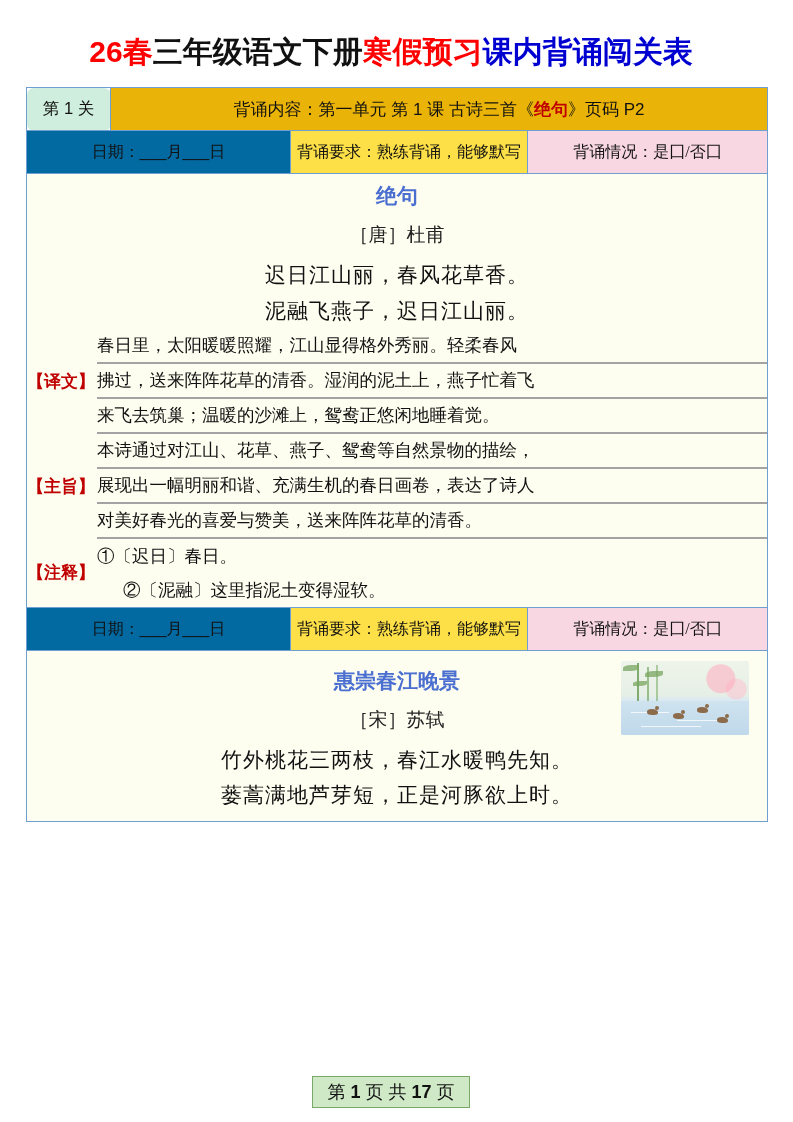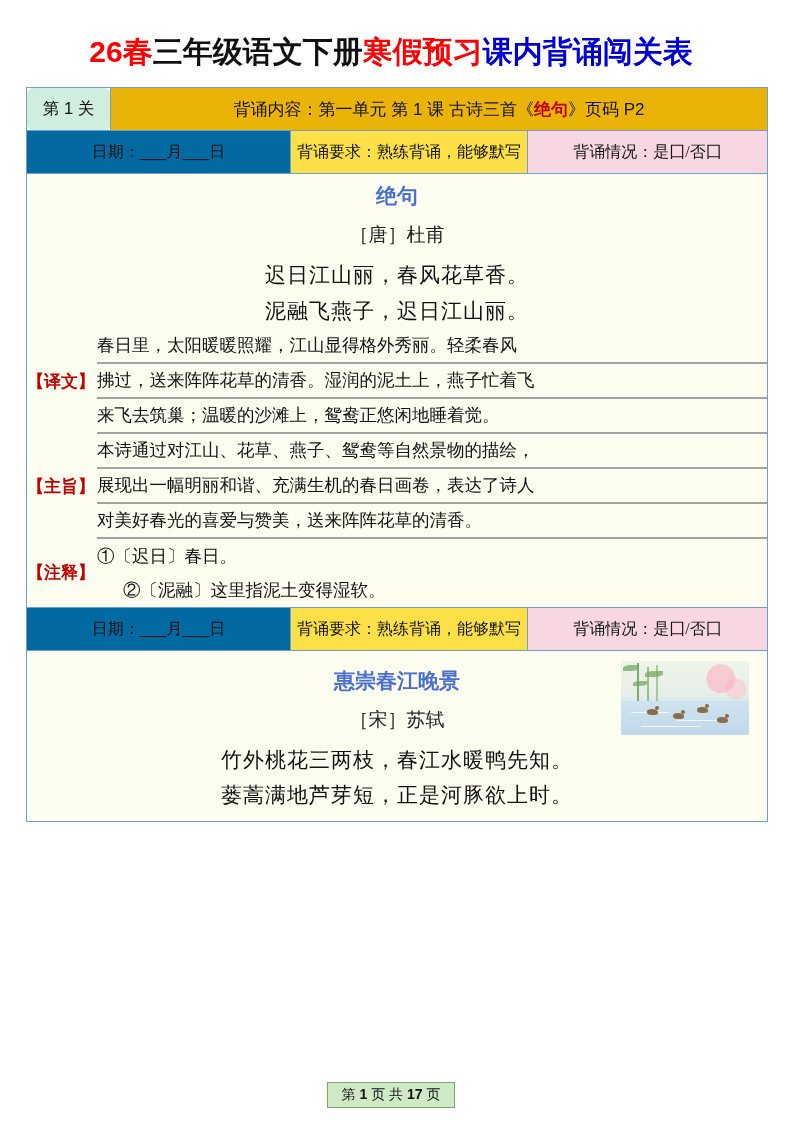--- a/index.html
+++ b/index.html
@@ -215,21 +215,21 @@
     left: 0;
     right: 0;
     bottom: 14px;
     text-align: center;
   }
   .footer-badge {
     display: inline-block;
     background: #cfe9c6;
     border: 1px solid #7aa86a;
     color: #111;
-    font-size: 14px;
+    font-size: 18px;
     padding: 3px 14px;
     font-family: "Liberation Sans", "DejaVu Sans", sans-serif;
   }
   .footer-badge b { color: #111; }
 </style>
 </head>
 <body>
 
 <div class="page">
 

